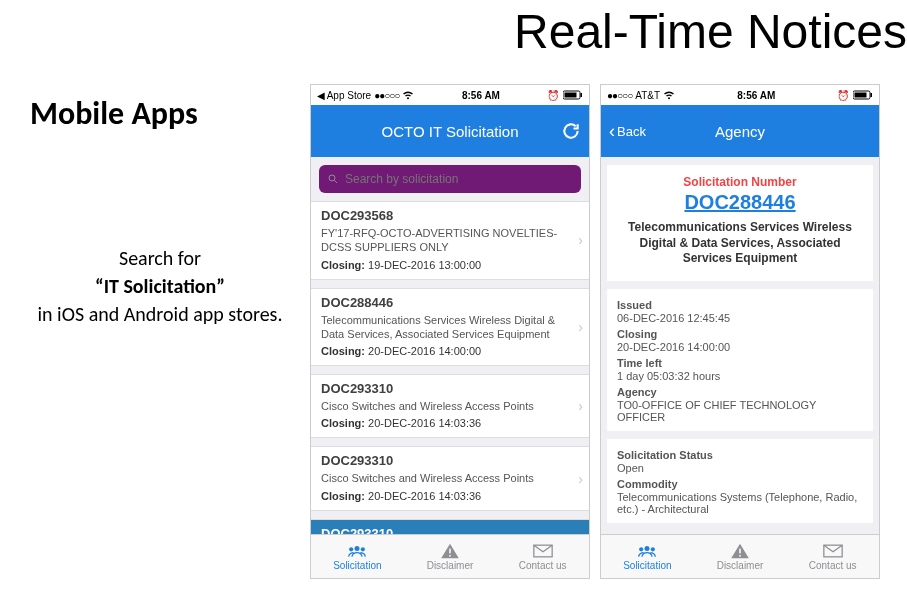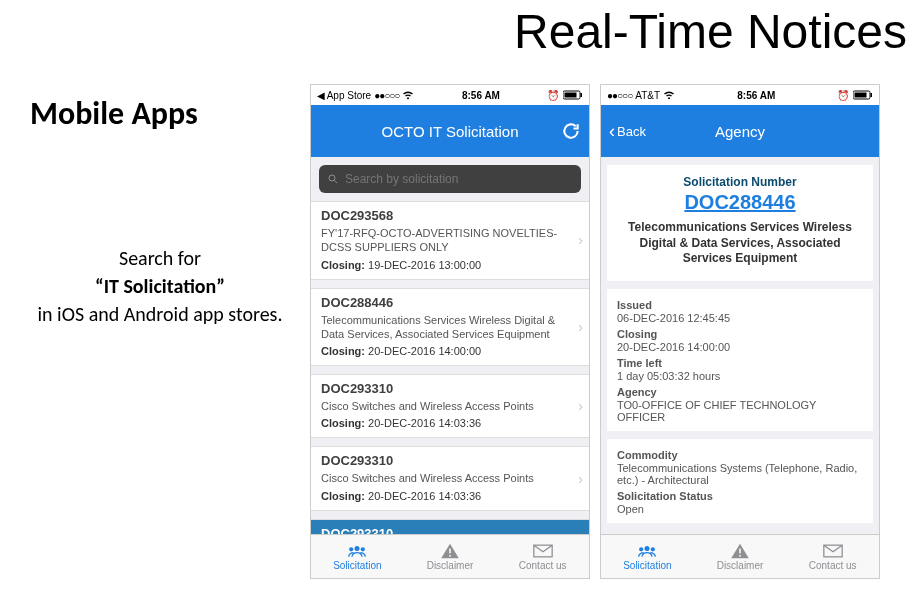--- a/index.html
+++ b/index.html
@@ -20,41 +20,41 @@
   .status-bar .time { font-weight: 600; }
   .sb-dots { letter-spacing: -1px; }
 
   .nav-bar { height: 52px; background: #1e7fe0; color: #fff; display: flex; align-items: center; position: relative; }
   .nav-title { flex: 1; text-align: center; font-size: 15px; font-weight: 400; }
   .nav-left { position: absolute; left: 8px; display: flex; align-items: center; gap: 2px; font-size: 13px; }
   .nav-right { position: absolute; right: 8px; display: flex; align-items: center; }
   .back-chevron { font-size: 18px; line-height: 1; }
   .refresh-icon { width: 20px; height: 20px; }
 
-  .search-row { margin: 8px; height: 28px; background: #404040; border-radius: 6px; display: flex; align-items: center; padding: 0 8px; color: #8e8e93; gap: 6px; }
+  .search-row { margin: 8px; height: 28px; background: #701a75; border-radius: 6px; display: flex; align-items: center; padding: 0 8px; color: #8e8e93; gap: 6px; }
   .search-row input { border: none; outline: none; flex: 1; font-size: 12px; color: #8e8e93; background: transparent; }
 
   .list { }
   .card { background: #fff; border-top: 1px solid #ddd; border-bottom: 1px solid #ddd; margin-bottom: 8px; padding: 6px 10px 8px 10px; position: relative; }
   .card .doc-id { color: #404040; font-weight: 700; font-size: 13px; margin-bottom: 3px; }
   .card .doc-title { color: #555; font-weight: 400; font-size: 11px; line-height: 1.3; margin-bottom: 4px; padding-right: 14px; }
   .card .closing { font-size: 11px; color: #333; }
   .card .closing .lbl { font-weight: 700; }
   .card .chev { position: absolute; right: 6px; top: 50%; transform: translateY(-50%); color: #c7c7cc; font-size: 14px; }
   .card.selected { background: #2b7fb8; color: #fff; }
   .card.selected .doc-id, .card.selected .doc-title, .card.selected .chev { color: #fff; }
 
   .tab-bar { position: absolute; bottom: 0; left: 0; right: 0; height: 44px; background: #f8f8f8; border-top: 1px solid #ccc; display: flex; }
   .tab { flex: 1; display: flex; flex-direction: column; align-items: center; justify-content: center; font-size: 10px; color: #8e8e93; gap: 1px; }
   .tab.active { color: #1e7fe0; }
   .tab svg { width: 20px; height: 16px; }
 
   
   .detail-head { background: #fff; margin: 8px 6px; padding: 10px 8px 14px 8px; text-align: center; }
-  .detail-head .sn-label { font-size: 12px; color: #0c4a6e; font-weight: 700; margin-bottom: 2px; }
+  .detail-head .sn-label { font-size: 12px; color: #ef4444; font-weight: 700; margin-bottom: 2px; }
   .detail-head .sn-value { color: #1e7fe0; font-weight: 700; font-size: 20px; text-decoration: underline; margin-bottom: 6px; }
   .detail-head .sn-title { font-size: 12px; font-weight: 700; color: #333; line-height: 1.3; }
 
   .info-block { background: #fff; margin: 0 6px 8px 6px; padding: 6px 10px 8px 10px; }
   .info-row .k { font-weight: 700; font-size: 11px; color: #555; margin-top: 4px; }
   .info-row .v { font-size: 11px; color: #555; margin-top: 1px; }
 
   .app-store-return { font-size: 10px; display: flex; align-items: center; gap: 2px; }
 </style>
 </head>
@@ -212,26 +212,26 @@
           <div class="v">1 day 05:03:32 hours</div>
         </div>
       <div class="info-row">
           <div class="k">Agency</div>
           <div class="v">TO0-OFFICE OF CHIEF TECHNOLOGY OFFICER</div>
         </div>
     </div>
 
     <div class="info-block">
       <div class="info-row">
+          <div class="k">Solicitation Status</div>
+          <div class="v">Open</div>
+        </div>
+      <div class="info-row">
           <div class="k">Commodity</div>
           <div class="v">Telecommunications Systems (Telephone, Radio, etc.) - Architectural</div>
-        </div>
-      <div class="info-row">
-          <div class="k">Solicitation Status</div>
-          <div class="v">Open</div>
         </div>
     </div>
 
     <div class="tab-bar">
       <div class="tab active">
         <svg viewBox="0 0 24 16">
             <circle cx="12" cy="5" r="3" fill="currentColor"></circle>
             <circle cx="5" cy="6" r="2.5" fill="currentColor"></circle>
             <circle cx="19" cy="6" r="2.5" fill="currentColor"></circle>
             <path d="M2 15c0-3 3-5 6-5M22 15c0-3-3-5-6-5M6 15c0-3 3-5 6-5s6 2 6 5" fill="none" stroke="currentColor" stroke-width="1.5"></path>

